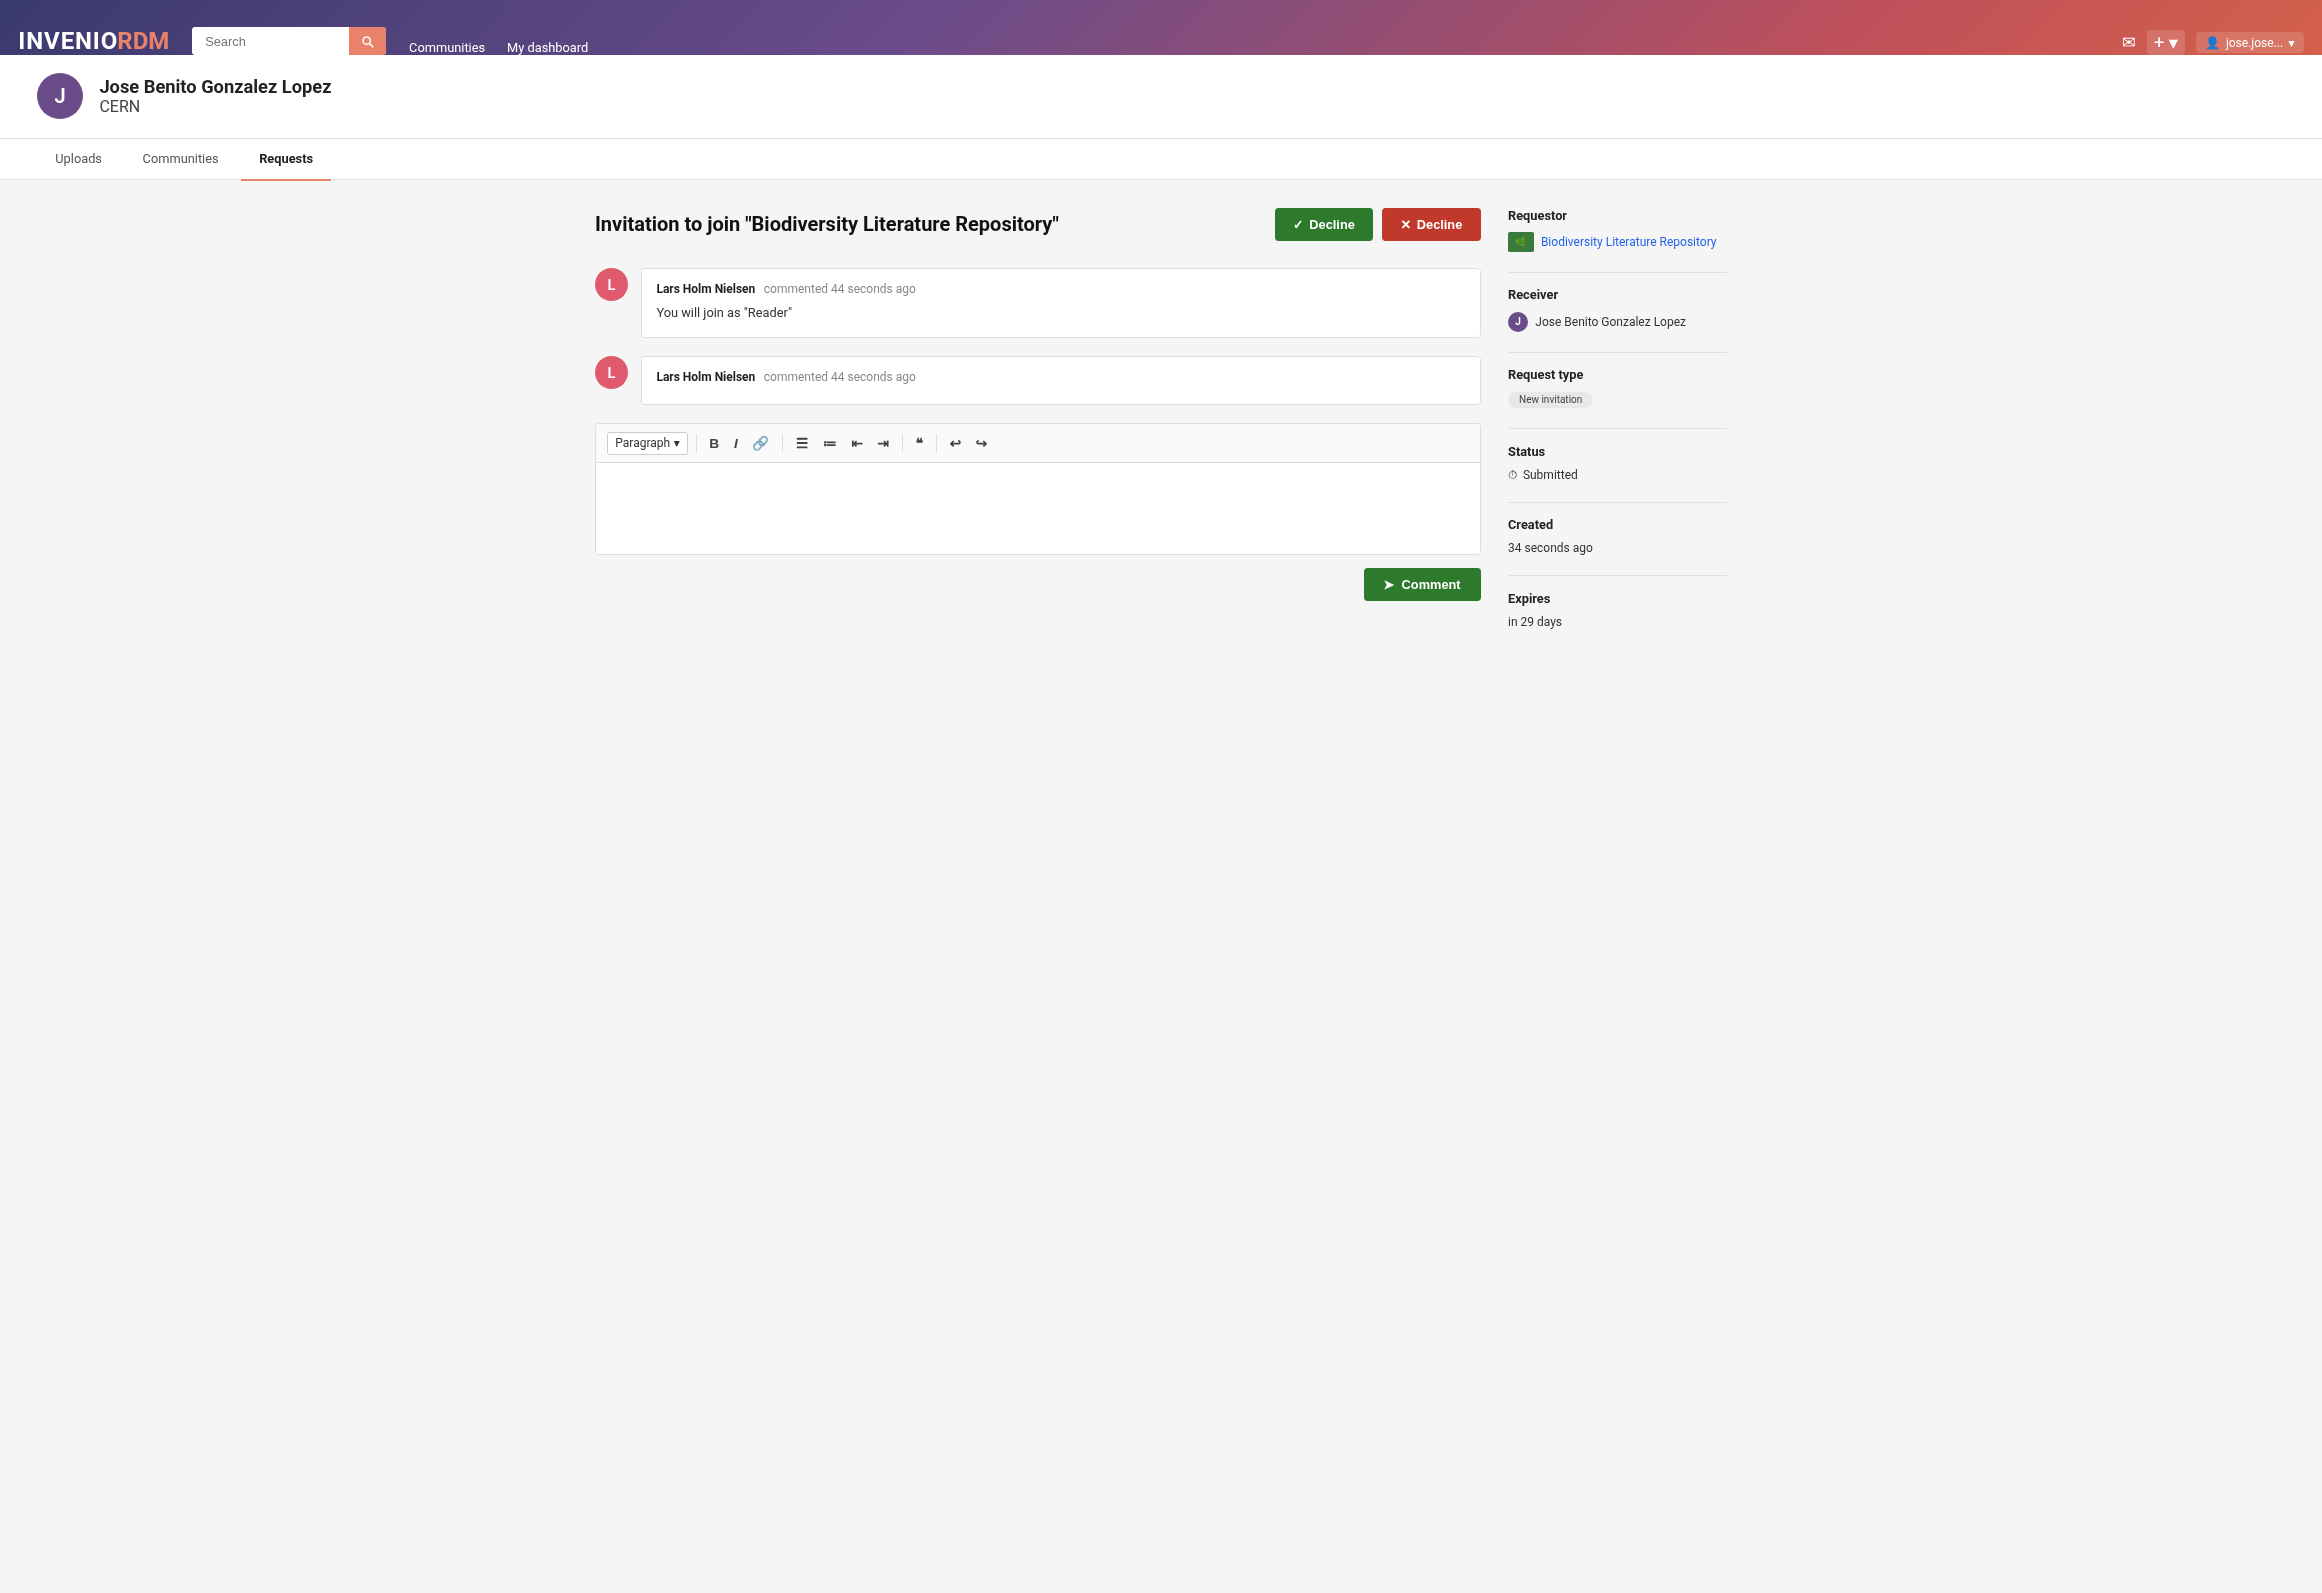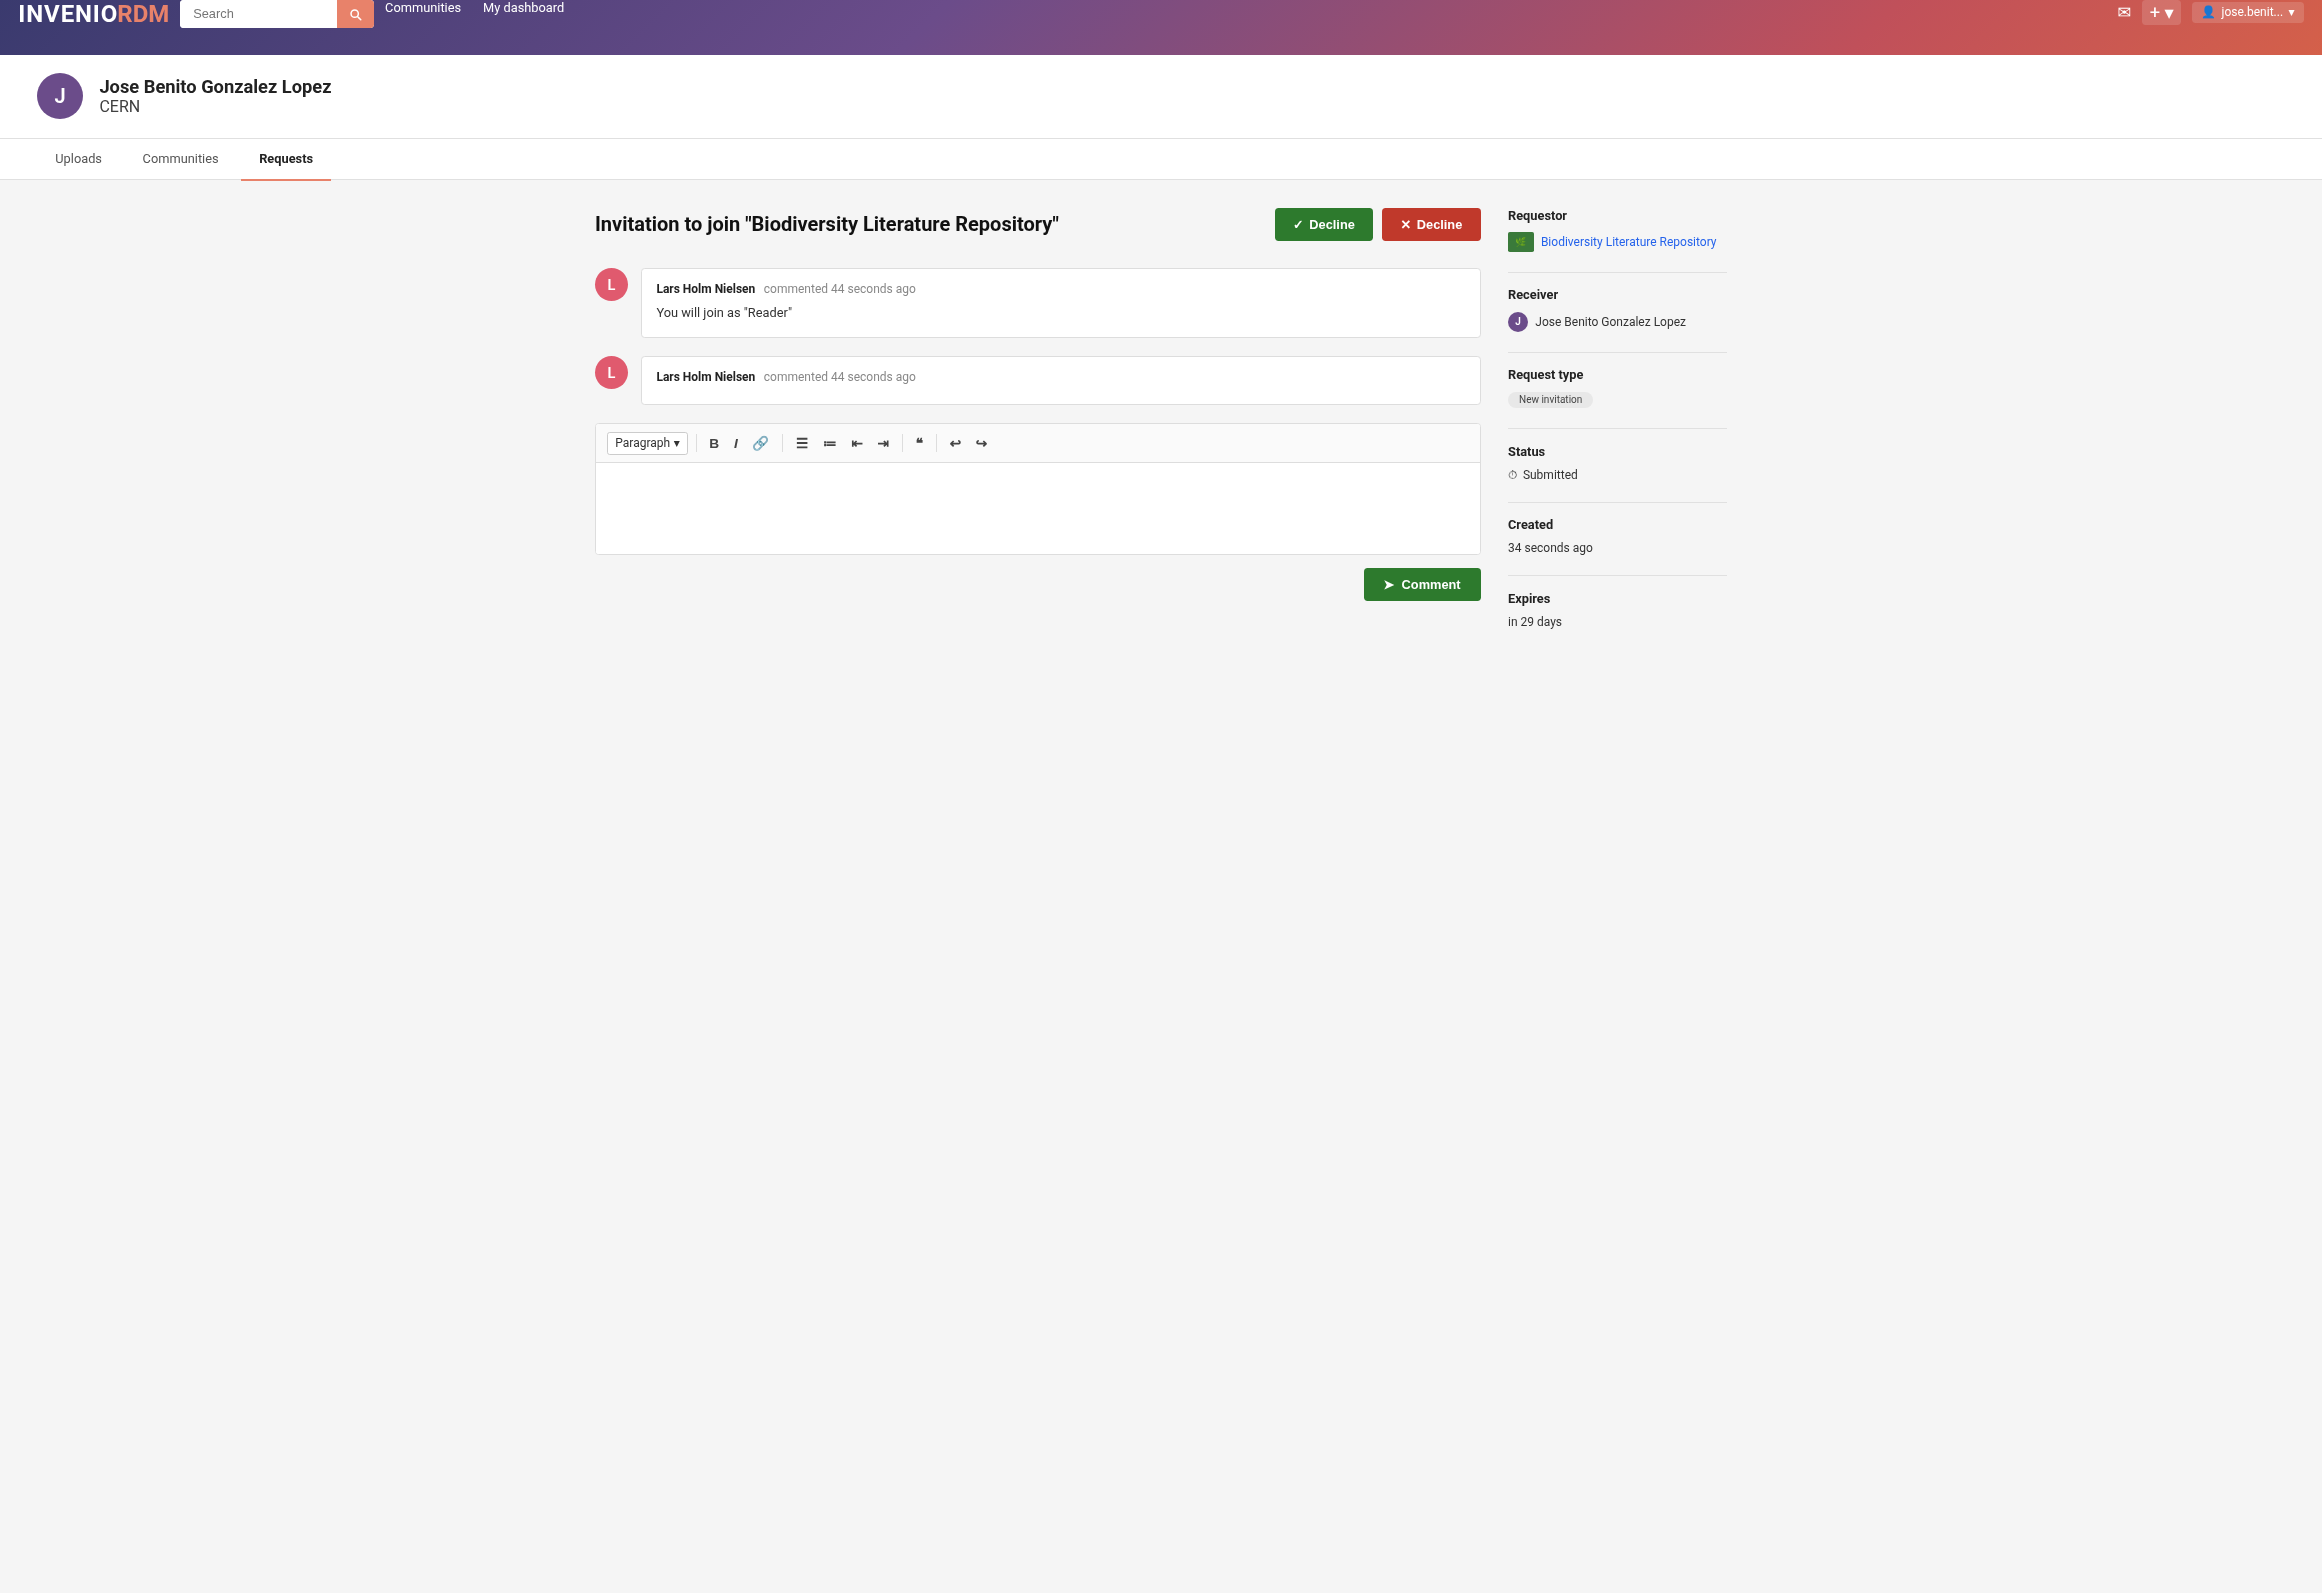--- a/index.html
+++ b/index.html
@@ -1,21 +1,21 @@
 <!DOCTYPE html>
 <html style="font-size:14.6px"><head>
   <meta charset="utf-8">
   <style>
     * { box-sizing: border-box; margin: 0; padding: 0; }
     body { font-family: -apple-system, BlinkMacSystemFont, 'Segoe UI', Roboto, sans-serif; background: #f5f5f5; color: #333; font-size: 12.8px; }
 
     
     .navbar {
       background: linear-gradient(135deg, #3a3a6e 0%, #6b4c8a 40%, #c0505a 80%, #d4604a 100%);
-      display: flex; align-items: flex-start; padding: 0 18.3px; height: 55px; gap: 2px;
+      display: flex; align-items: flex-end; padding: 0 18.3px; height: 55px; gap: 14px;
     }
     .navbar-brand { display: flex; align-items: center; gap: 0; }
     .brand-inveni { color: #fff; font-size: 24px; font-weight: 700; letter-spacing: 0.9px; }
     .brand-rdm { color: #e8826a; font-size: 24px; font-weight: 700; }
     .search-box {
       display: flex; align-items: center; background: #fff; border-radius: 3.7px; overflow: hidden; margin-left: 9.1px;
     }
     .search-input {
       border: none; outline: none; padding: 6.4px 12.8px; font-size: 12.8px; width: 157px; color: #555;
     }
@@ -107,21 +107,21 @@
   <div class="nav-links">
     <a class="nav-link" href="#">Communities</a>
     <a class="nav-link" href="#">My dashboard</a>
   </div>
   <div class="nav-spacer"></div>
   <div class="nav-right">
     <span class="nav-icon">✉</span>
     <span class="nav-plus">+ ▾</span>
     <div class="nav-user">
       <span>👤</span>
-      <span>jose.benit...</span>
+      <span>jose.jose...</span>
       <span>▾</span>
     </div>
   </div>
 </nav>
 
 <div class="profile-header">
   <div class="avatar-circle">J</div>
   <div class="profile-info">
     <h2>Jose Benito Gonzalez Lopez</h2>
     <p>CERN</p>

